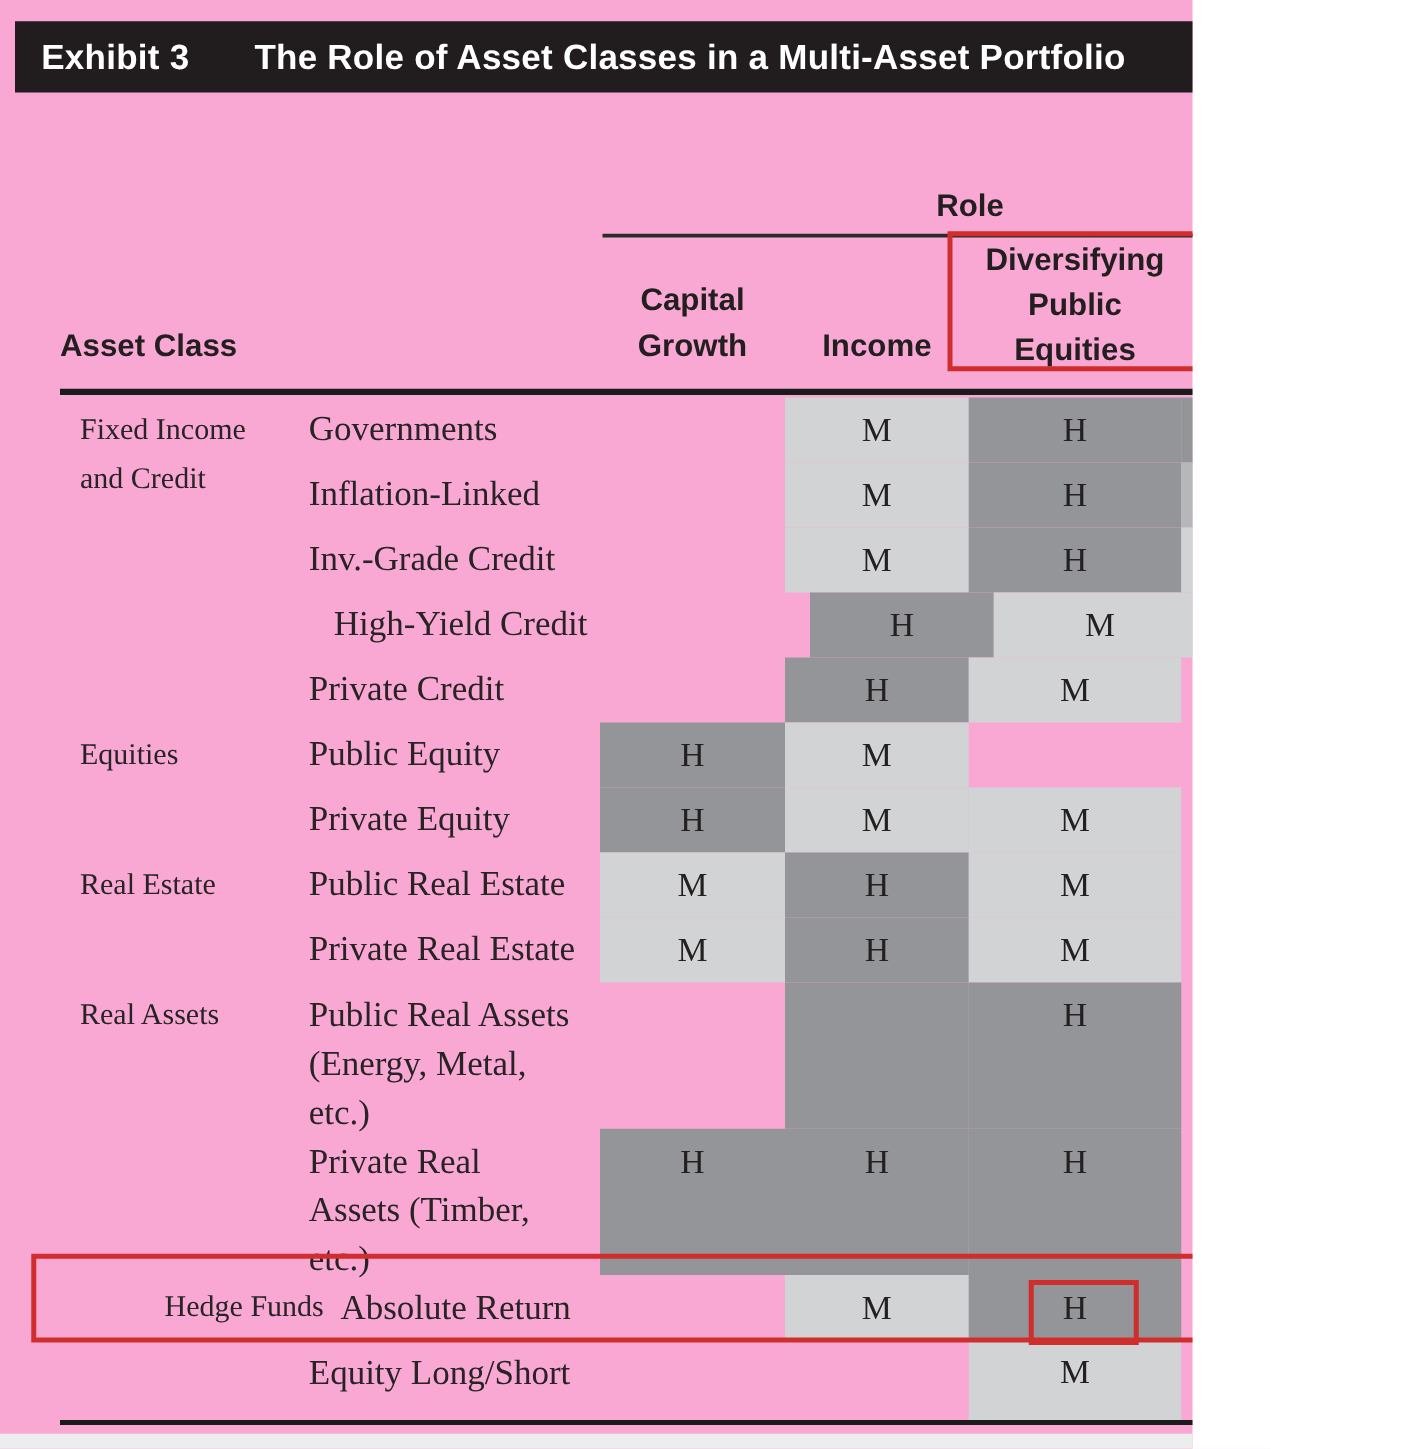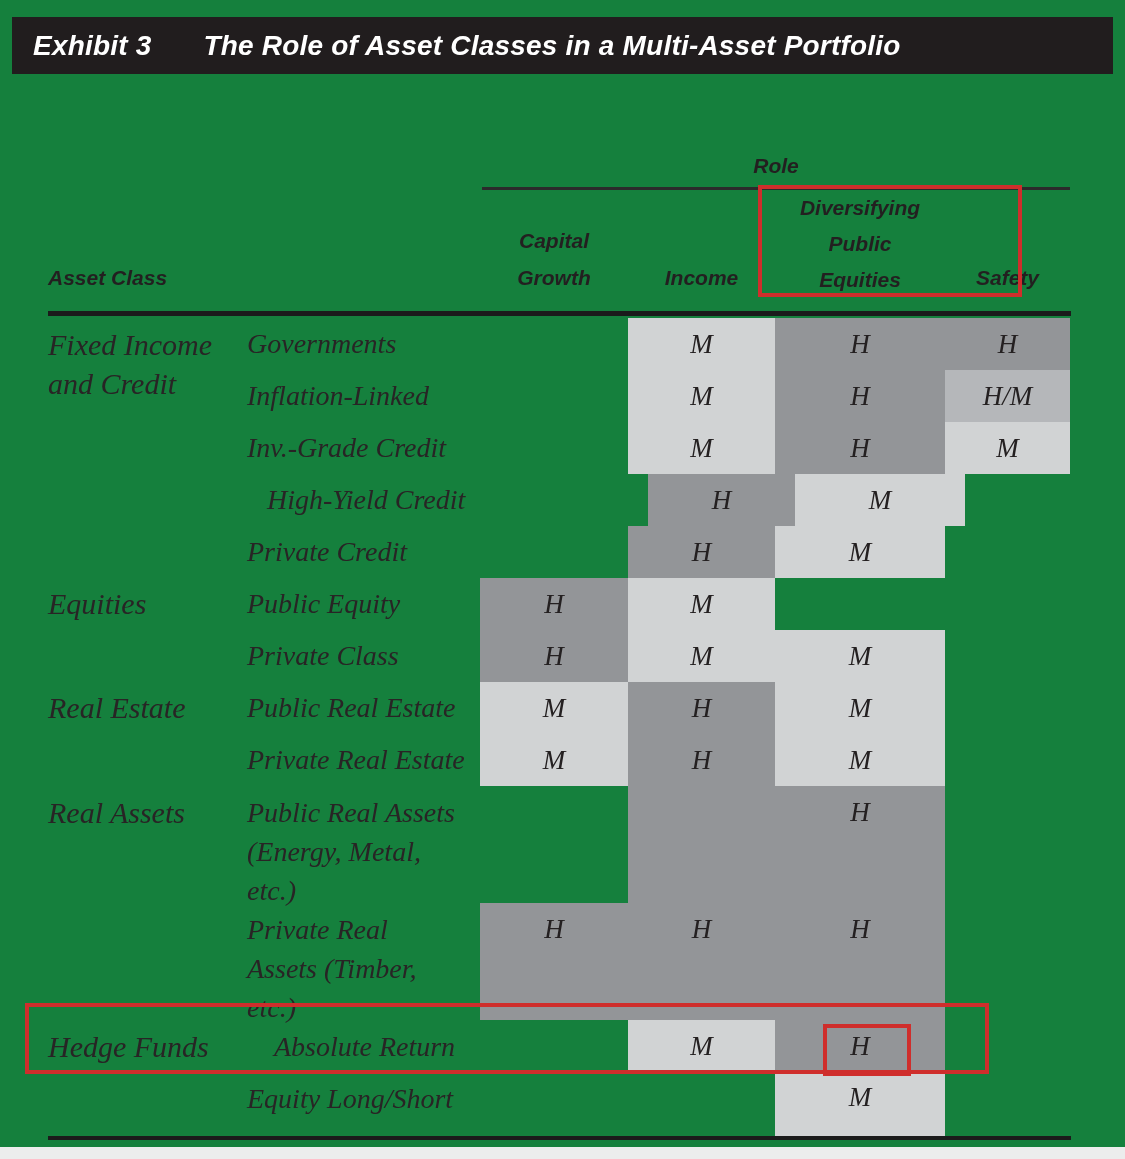--- a/index.html
+++ b/index.html
@@ -1,43 +1,43 @@
 <!DOCTYPE html>
 <html><head>
 <meta charset="utf-8">
 <style>
   html,body{margin:0;padding:0;background:#ffffff;}
-  #canvas{position:relative;width:1125px;height:1159px;background:#15803d;overflow:hidden;
-          font-family:"Liberation Serif", serif;color:#282425;font-style:italic;}
+  #canvas{position:relative;width:954px;height:1159px;background:#f9a8d4;overflow:hidden;
+          font-family:"Liberation Serif", serif;color:#282425;}
 
   
   .titlebar{position:absolute;left:12px;top:17px;width:1101px;height:57px;background:#211d1e;
             display:flex;align-items:center;font-family:"Liberation Sans", sans-serif;
             font-weight:bold;color:#ffffff;font-size:28px;}
   .titlebar .exlabel{margin-left:21px;letter-spacing:0.2px;}
   .titlebar .extitle{margin-left:52px;letter-spacing:0.2px;}
 
   
   .hdr{position:absolute;font-family:"Liberation Sans", sans-serif;font-weight:bold;
-       font-size:21px;color:#231f20;text-align:center;white-space:pre-line;line-height:37px;}
+       font-size:25px;color:#231f20;text-align:center;white-space:pre-line;line-height:37px;}
   .hdr-role{left:482px;width:588px;top:147px;}
   .hdr-assetclass{left:48px;top:259px;text-align:left;white-space:nowrap;}
   .hdr-cg{left:480px;width:148px;top:222px;}
   .hdr-inc{left:628px;width:147px;top:259px;}
   .hdr-div{left:775px;width:170px;top:190px;line-height:36px;}
   .hdr-saf{left:945px;width:125px;top:259px;}
 
   .rule{position:absolute;background:#1b1b1b;}
   .role-rule{left:482px;top:187px;width:588px;height:3px;background:#2b2b2b;}
   .header-rule{left:48px;top:311px;width:1023px;height:5px;}
   .bottom-rule{left:48px;top:1136px;width:1023px;height:4px;}
 
   
   .row{position:absolute;left:0;width:1125px;}
-  .glabel{position:absolute;left:48px;width:195px;font-size:30px;line-height:52px;white-space:nowrap;}
+  .glabel{position:absolute;left:64px;width:195px;font-size:24px;line-height:52px;white-space:nowrap;}
   .slabel{position:absolute;left:247px;width:235px;font-size:28px;line-height:52px;white-space:nowrap;}
   .multi{line-height:39px;padding-top:7px;white-space:pre-line;}
 
   .cell{position:absolute;top:0;height:100%;text-align:center;font-size:27px;
         line-height:52px;color:#242021;box-sizing:border-box;}
   .c-cg {left:480px;width:148px;}
   .c-inc{left:628px;width:147px;}
   .c-div{left:775px;width:170px;}
   .c-saf{left:945px;width:125px;}
   .dark  {background:#939598;}
@@ -114,21 +114,21 @@
   </div>
 
   <div class="row" style="top:578px;height:52px;">
     <div class="glabel">Equities</div>
     <div class="slabel">Public Equity</div>
     <div class="cell c-cg dark">H</div>
     <div class="cell c-inc light">M</div>
   </div>
 
   <div class="row" style="top:630px;height:52px;">
-    <div class="slabel">Private Class</div>
+    <div class="slabel">Private Equity</div>
     <div class="cell c-cg dark">H</div>
     <div class="cell c-inc light">M</div>
     <div class="cell c-div light">M</div>
   </div>
 
   <div class="row" style="top:682px;height:52px;">
     <div class="glabel">Real Estate</div>
     <div class="slabel">Public Real Estate</div>
     <div class="cell c-cg light">M</div>
     <div class="cell c-inc dark">H</div>
@@ -154,21 +154,21 @@
   <div class="row" style="top:903px;height:117px;">
     <div class="slabel multi">Private Real
 Assets (Timber,
 etc.)</div>
     <div class="cell c-cg dark top">H</div>
     <div class="cell c-inc dark top">H</div>
     <div class="cell c-div dark top">H</div>
   </div>
 
   <div class="row" style="top:1020px;height:53px;">
-    <div class="glabel" style="line-height:53px;">Hedge Funds</div>
+    <div class="glabel" style="line-height:53px;text-align:right;">Hedge Funds</div>
     <div class="slabel" style="line-height:53px;text-align:center;">Absolute Return</div>
     <div class="cell c-inc light" style="line-height:53px;">M</div>
     <div class="cell c-div dark" style="line-height:53px;">H</div>
   </div>
 
   <div class="row" style="top:1073px;height:52px;">
     <div class="slabel">Equity Long/Short</div>
     <div class="cell c-div light tall-cell">M</div>
   </div>
 

